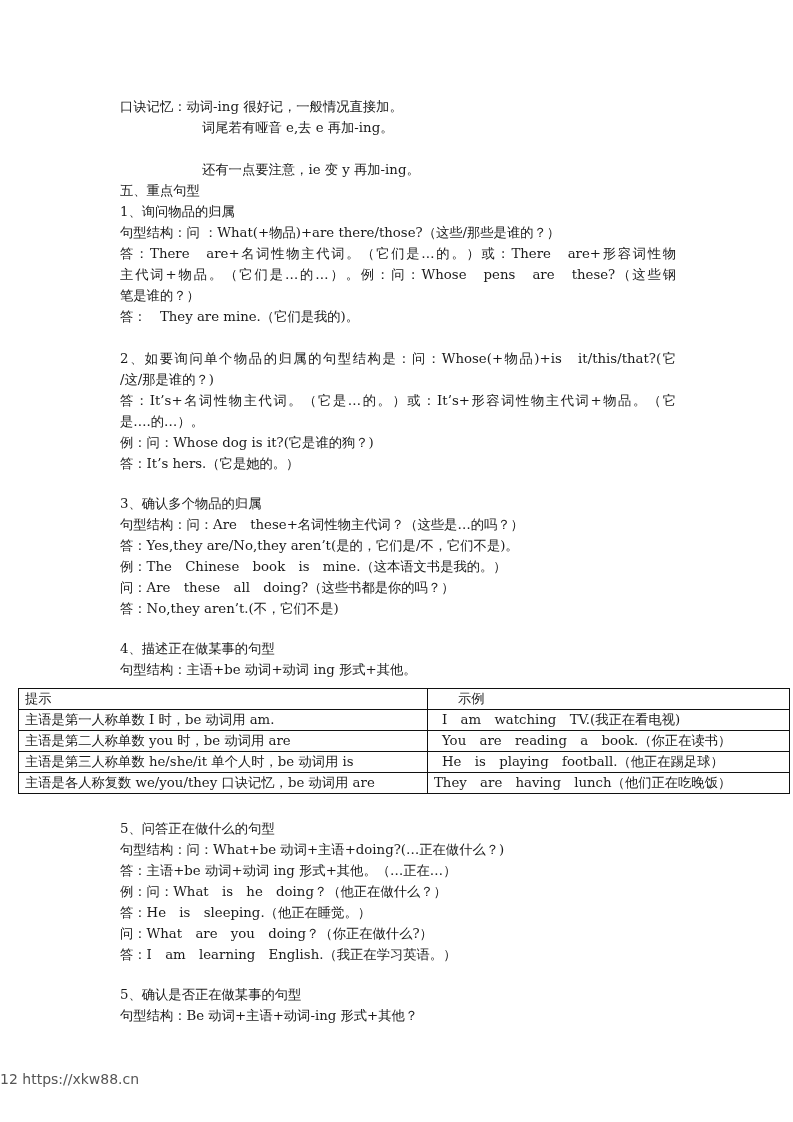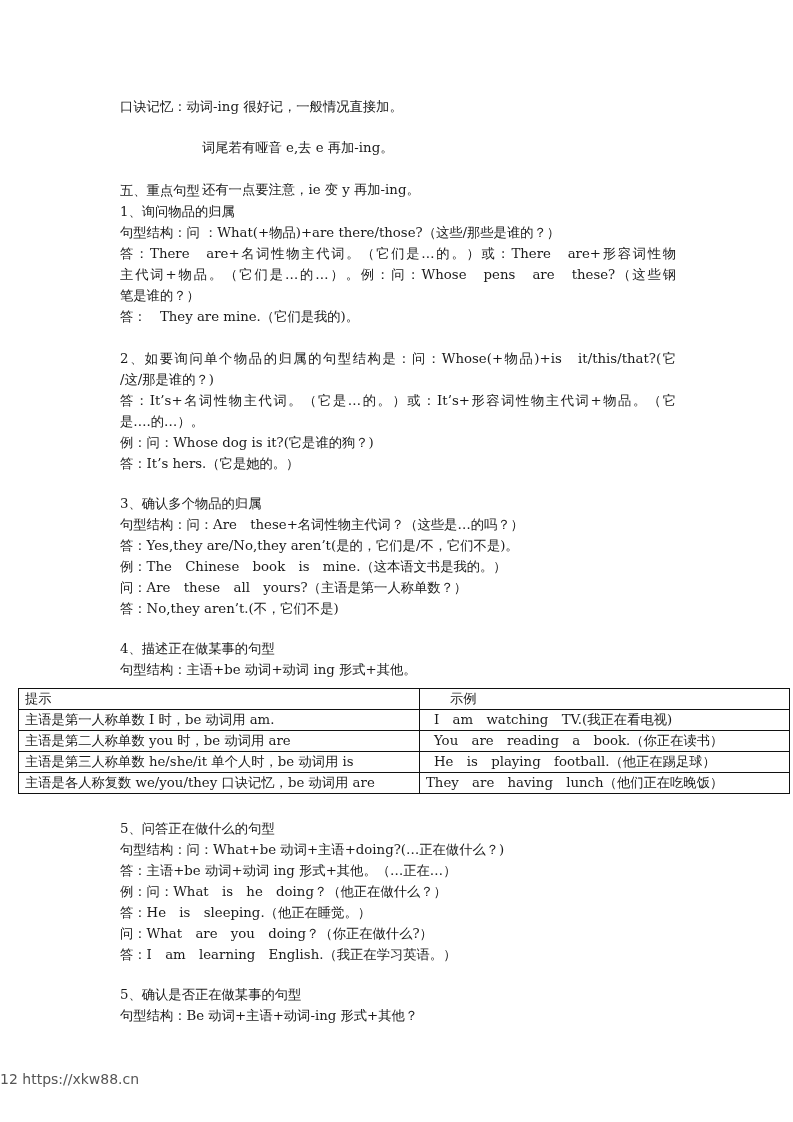--- a/index.html
+++ b/index.html
@@ -7,27 +7,27 @@
       width: 793px; height: 1122px; position: relative; overflow: hidden;
       font-family: "DejaVu Serif", "Liberation Serif", serif;
       color: #1a1a1a;
     }
     .page { position: absolute; left: 0; top: 0; width: 793px; height: 1122px; }
     .line {
       position: absolute; left: 120px; width: 556px;
       font-size: 13.3px; line-height: 21px; white-space: nowrap;
     }
     .line.justify { text-align: justify; text-align-last: justify; white-space: normal; }
-    .indent { left: 202px; margin-top: 20px; }
+    .indent { left: 202px; }
     table.grid {
       position: absolute; left: 18px; top: 688px; width: 772px;
       border-collapse: collapse; font-size: 13.3px;
     }
     table.grid td {
-      border: 1.3px solid #111; height: 20px; padding: 0 0 0 6px;
+      border: 1.3px solid #111; height: 20px; padding: 0 8px 0 6px;
       line-height: 20px; white-space: nowrap; vertical-align: middle;
     }
     table.grid td.c1 { width: 394px; }
     table.grid td.c2 { padding-left: 14px; }
     table.grid td.c2.first { padding-left: 30px; }
     .footer {
       position: absolute; left: 0; width: 793px; top: 1071px; 
       font-family: "DejaVu Sans", "Liberation Sans", sans-serif;
       font-size: 14px; color: #555;
     }
@@ -54,21 +54,21 @@
   <div class="line" style="top:369px">/这/那是谁的？)</div>
   <div class="line justify" style="top:390px">答：It’s+名词性物主代词。（它是…的。）或：It’s+形容词性物主代词+物品。（它</div>
   <div class="line" style="top:411px">是….的…）。</div>
   <div class="line" style="top:432px">例：问：Whose dog is it?(它是谁的狗？)</div>
   <div class="line" style="top:453px">答：It’s hers.（它是她的。）</div>
 
   <div class="line" style="top:493px">3、确认多个物品的归属</div>
   <div class="line" style="top:514px">句型结构：问：Are　these+名词性物主代词？（这些是…的吗？）</div>
   <div class="line" style="top:535px">答：Yes,they are/No,they aren’t(是的，它们是/不，它们不是)。</div>
   <div class="line" style="top:556px">例：The　Chinese　book　is　mine.（这本语文书是我的。）</div>
-  <div class="line" style="top:577px">问：Are　these　all　yours?（主语是第一人称单数？）</div>
+  <div class="line" style="top:577px">问：Are　these　all　doing?（这些书都是你的吗？）</div>
   <div class="line" style="top:598px">答：No,they aren’t.(不，它们不是)</div>
 
   <div class="line" style="top:638px">4、描述正在做某事的句型</div>
   <div class="line" style="top:659px">句型结构：主语+be 动词+动词 ing 形式+其他。</div>
 
   <table class="grid">
     <tbody>
         <tr>
       <td class="c1">提示</td>
       <td class="c2 first">示例</td>

